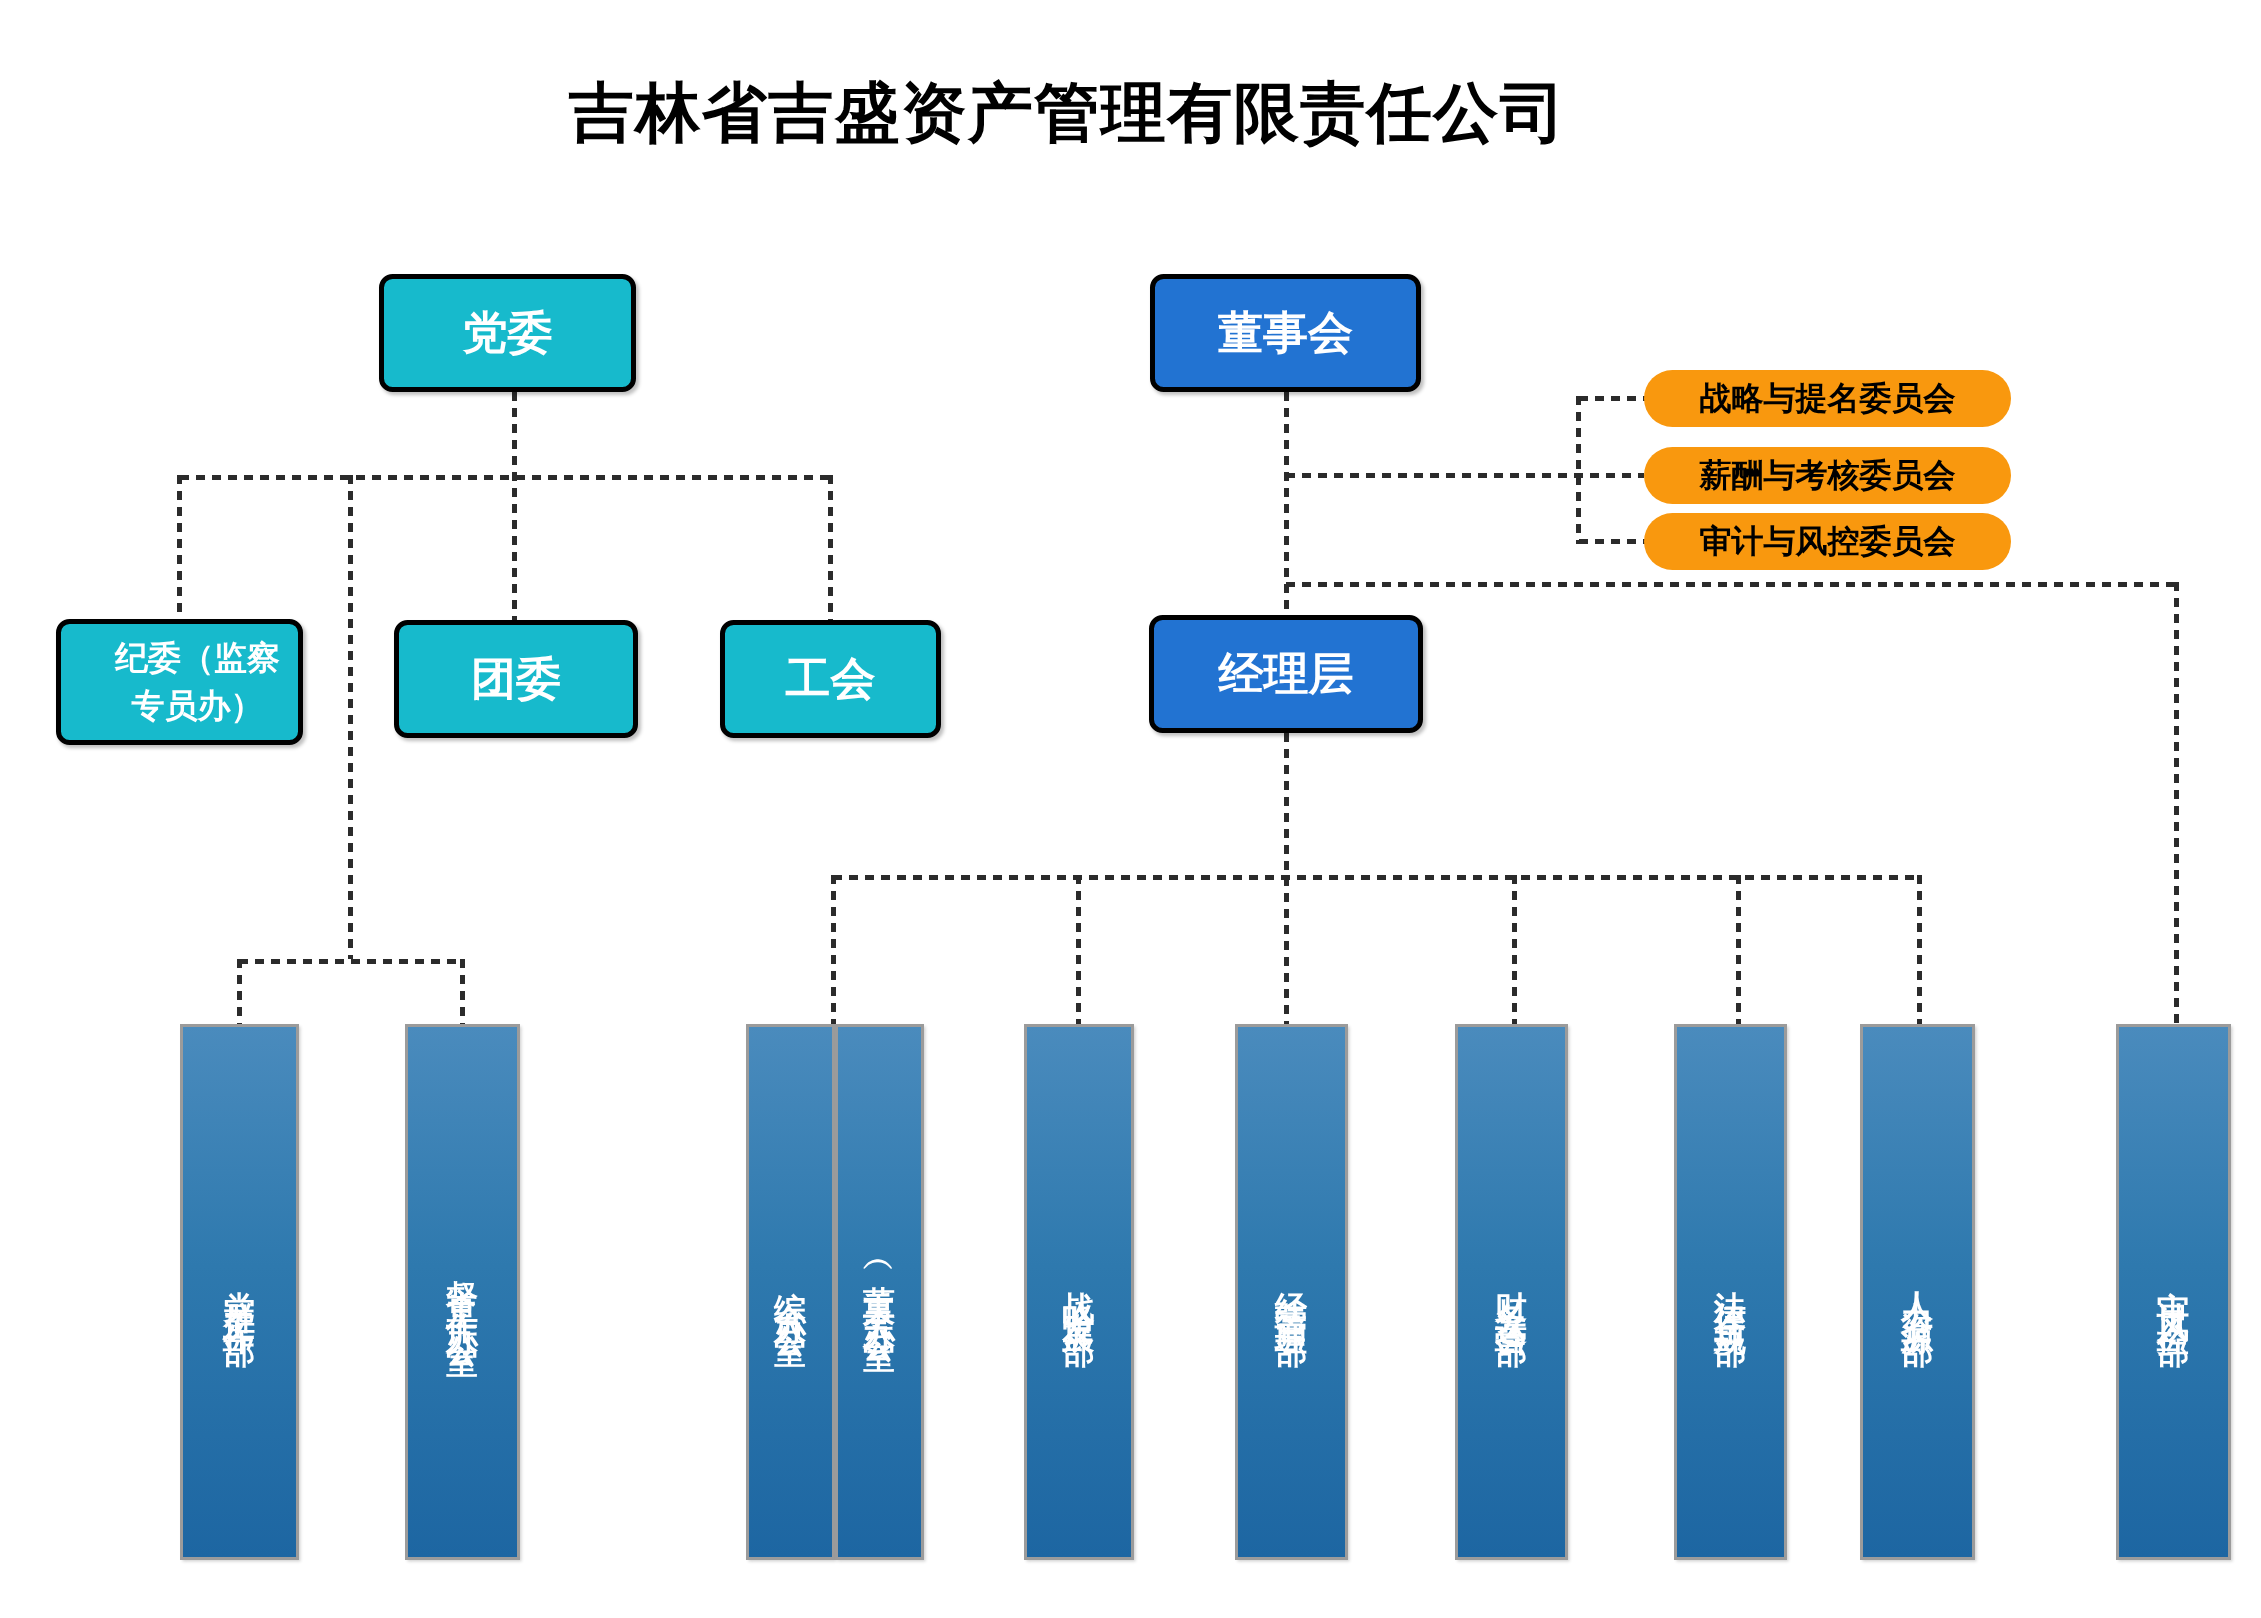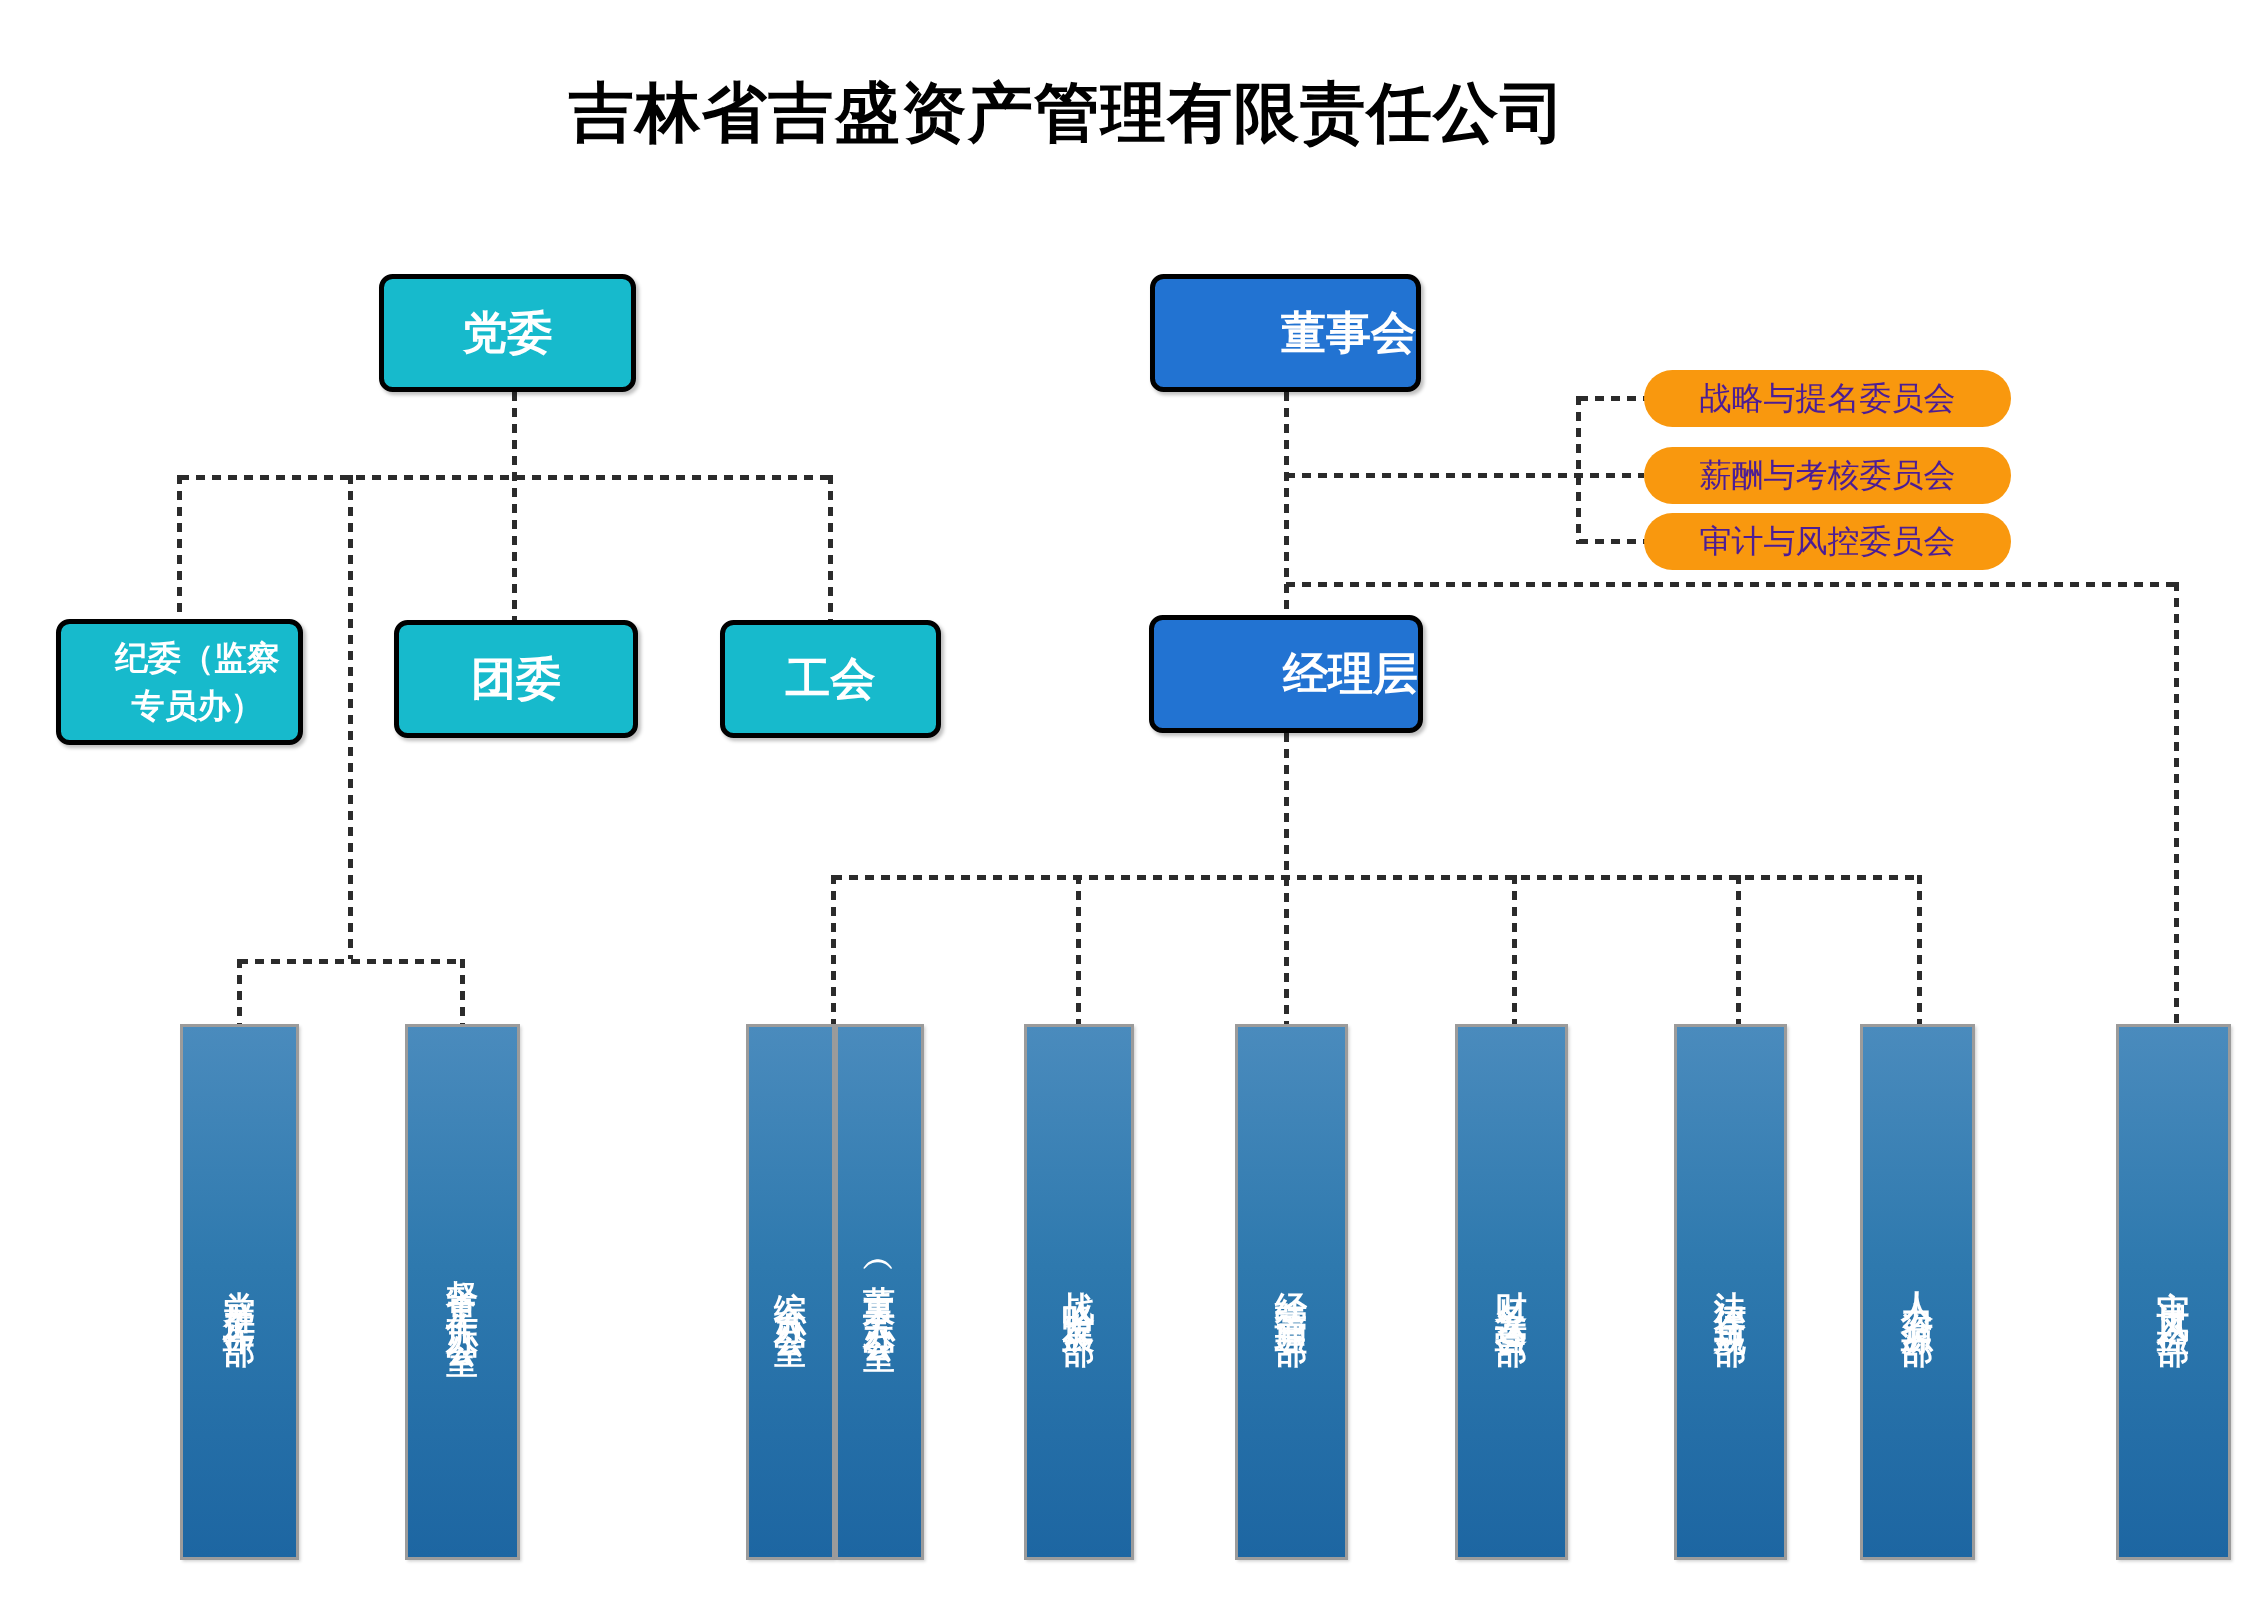--- a/index.html
+++ b/index.html
@@ -22,28 +22,28 @@
   .vl{position:absolute;width:5.3px;z-index:1;
       background-image:repeating-linear-gradient(180deg,var(--line) 0 9px,transparent 9px 16px);}
   
   .node{
     position:absolute;z-index:2;border:5.3px solid #000;border-radius:13.6px;
     display:flex;align-items:center;justify-content:center;
     color:#fff;font-weight:bold;font-size:45px;text-align:center;
     box-shadow:2.3px 3px 3.8px rgba(0,0,0,0.25);box-sizing:border-box;
   }
   .cyan{background:var(--cyan);}
-  .blue{background:var(--blue);justify-content:flex-end;}
+  .blue{background:var(--blue);}
   .small-text{font-size:33px;line-height:1.45;white-space:pre-line;padding-left:36px;}
   
   .pill{
     position:absolute;left:1644px;width:367px;height:57px;z-index:2;
     background:var(--orange);border-radius:30px;
     display:flex;align-items:center;justify-content:center;
-    color:#4c1d95;font-weight:normal;font-size:32px;box-sizing:border-box;
+    color:#000000;font-weight:bold;font-size:32px;box-sizing:border-box;
   }
   
   .dept{
     position:absolute;top:1024px;height:536px;z-index:2;box-sizing:border-box;
     border:3.8px solid #9B9B9B;
     background:linear-gradient(180deg,var(--dept-top) 0%,#2E79AE 45%,var(--dept-bottom) 100%);
     display:flex;align-items:center;justify-content:center;
     box-shadow:2.3px 2.3px 3px rgba(0,0,0,0.18);
   }
   .dept span{

